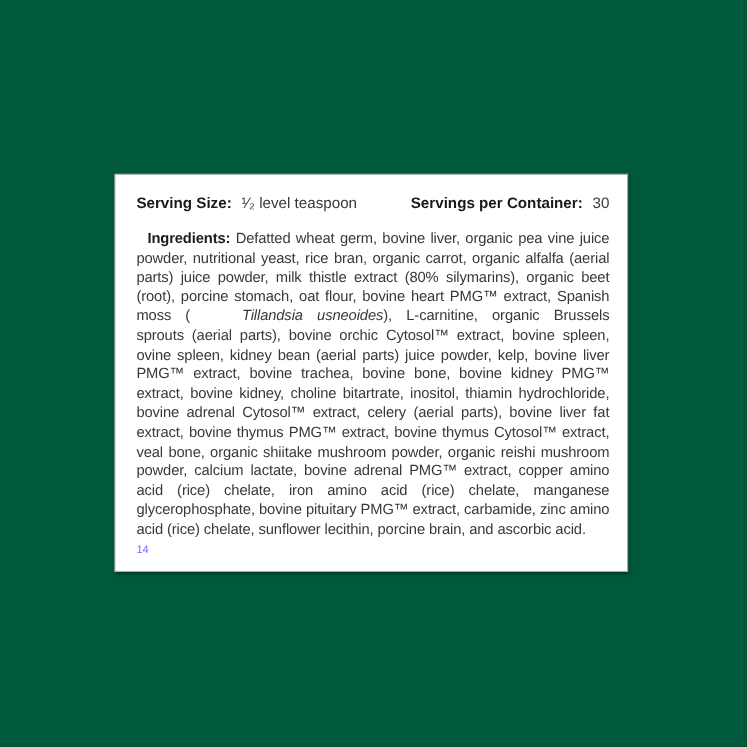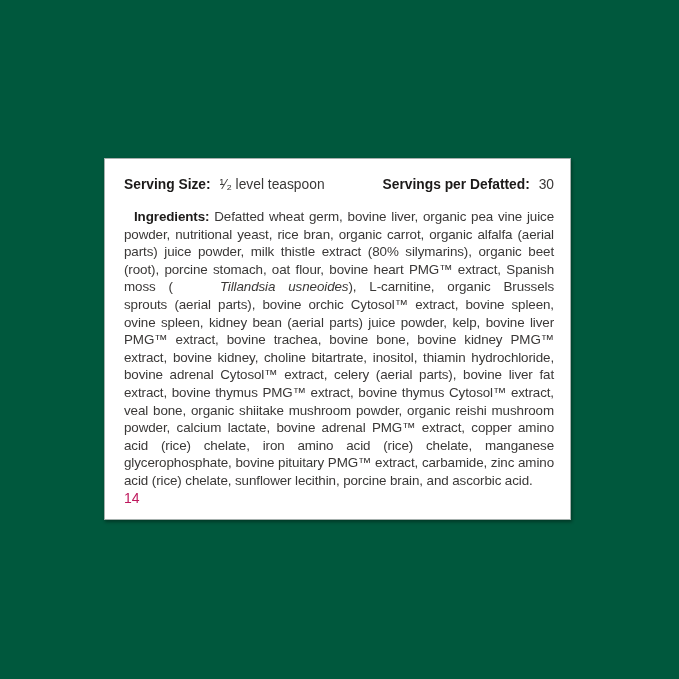--- a/index.html
+++ b/index.html
@@ -56,36 +56,36 @@
   .ingredients .ing-label {
     font-weight: bold;
     color: #1c1a19;
     padding-left: 10px;
   }
   .ingredients .italic { font-style: italic; padding-left: 47px; }
   .page-number {
     position: absolute;
     left: 19px;
     bottom: 13px;
-    font-size: 14px;
-    color: #be185d;
+    font-size: 10px;
+    color: #8b5cf6;
   }
 </style>
 </head>
 <body>
 
 <div class="label-card">
 
   <div class="serving-row">
     <span class="pair">
       <span class="bold">Serving Size:</span>
       <span class="value">¹⁄₂ level teaspoon</span>
     </span>
     <span class="pair">
-      <span class="bold">Servings per Defatted:</span>
+      <span class="bold">Servings per Container:</span>
       <span class="value">30</span>
     </span>
   </div>
 
   <p class="ingredients"><span class="ing-label">Ingredients:</span><span> Defatted wheat germ, bovine liver, organic pea vine juice powder, nutritional yeast, rice bran, organic carrot, organic alfalfa (aerial parts) juice powder, milk thistle extract (80% silymarins), organic beet (root), porcine stomach, oat flour, bovine heart PMG™ extract, Spanish moss (</span><span class="italic">Tillandsia usneoides</span><span>), L-carnitine, organic Brussels sprouts (aerial parts), bovine orchic Cytosol™ extract, bovine spleen, ovine spleen, kidney bean (aerial parts) juice powder, kelp, bovine liver PMG™ extract, bovine trachea, bovine bone, bovine kidney PMG™ extract, bovine kidney, choline bitartrate, inositol, thiamin hydrochloride, bovine adrenal Cytosol™ extract, celery (aerial parts), bovine liver fat extract, bovine thymus PMG™ extract, bovine thymus Cytosol™ extract, veal bone, organic shiitake mushroom powder, organic reishi mushroom powder, calcium lactate, bovine adrenal PMG™ extract, copper amino acid (rice) chelate, iron amino acid (rice) chelate, manganese glycerophosphate, bovine pituitary PMG™ extract, carbamide, zinc amino acid (rice) chelate, sunflower lecithin, porcine brain, and ascorbic acid.</span></p>
 
   <div class="page-number">14</div>
 
 </div>
 

